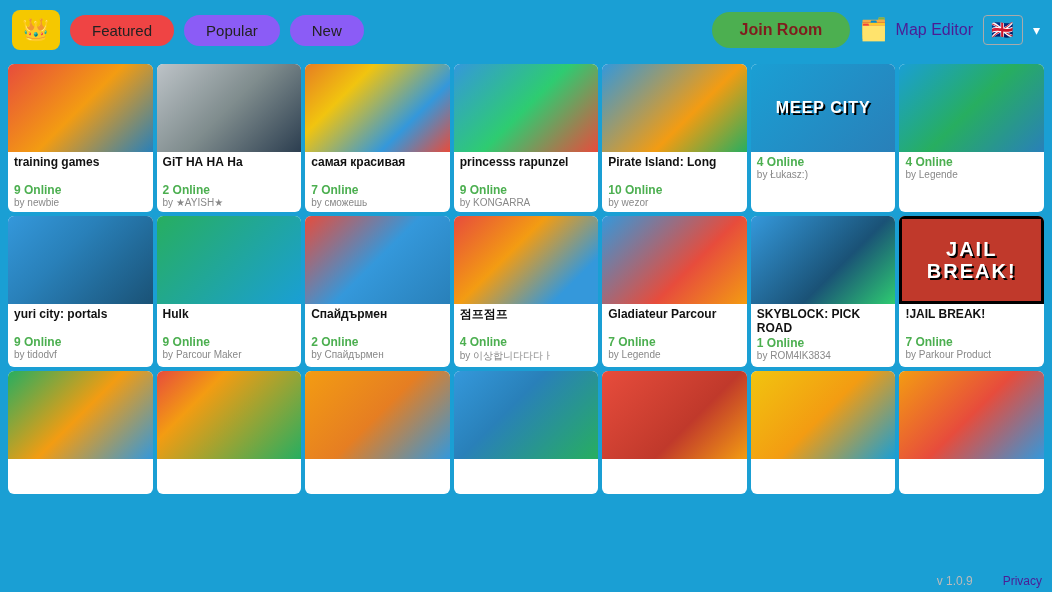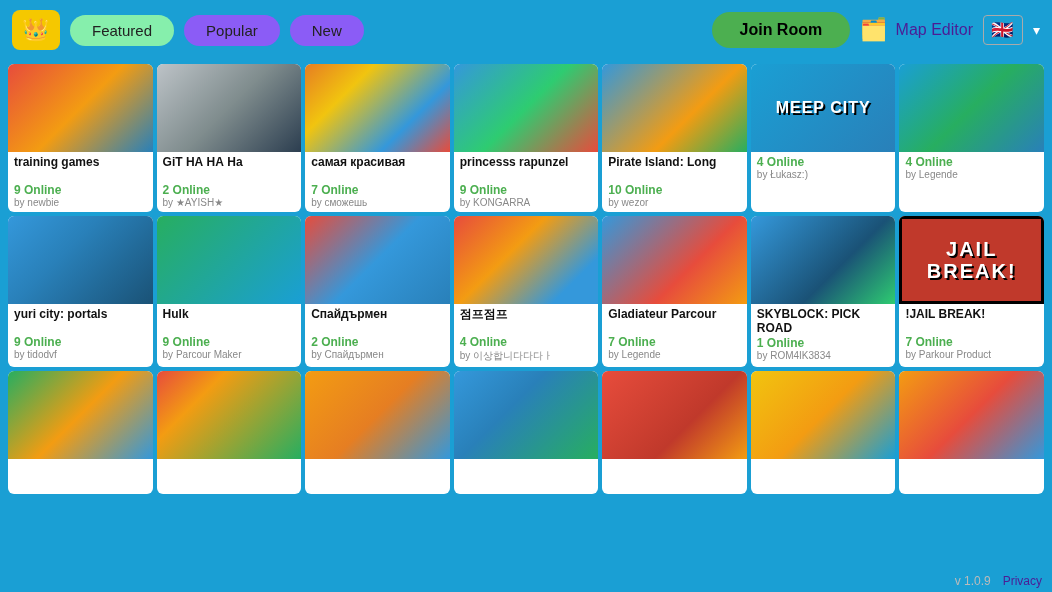--- a/index.html
+++ b/index.html
@@ -36,28 +36,28 @@
       background: #8b5cf6;
       border: none;
       border-radius: 20px;
       padding: 7px 22px;
       font-size: 15px;
       font-weight: 500;
       cursor: pointer;
       color: #222;
     }
     .nav-btn.active {
-      background: #86efac;
+      background: #ef4444;
     }
     #join-room-btn {
       background: #4caf50;
       border: none;
       border-radius: 22px;
       padding: 9px 28px;
-      color: #000000;
+      color: #7f1d1d;
       font-size: 16px;
       font-weight: bold;
       cursor: pointer;
       margin-left: auto;
     }
     #map-editor-area {
       display: flex;
       align-items: center;
       gap: 8px;
       cursor: pointer;
@@ -178,21 +178,21 @@
       letter-spacing: 2px;
       text-align: center;
       line-height: 1.1;
       border: 3px solid black;
     }
     #footer {
       position: absolute;
       bottom: 4px;
       right: 10px;
       display: flex;
-      gap: 12px;
+      gap: 30px;
       font-size: 12px;
       color: #bbb;
     }
     #footer span { cursor: default; }
     #footer a { color: #4c1d95; text-decoration: none; cursor: pointer; }
   </style>
 </head>
 <body>
 
 <div id="header">

